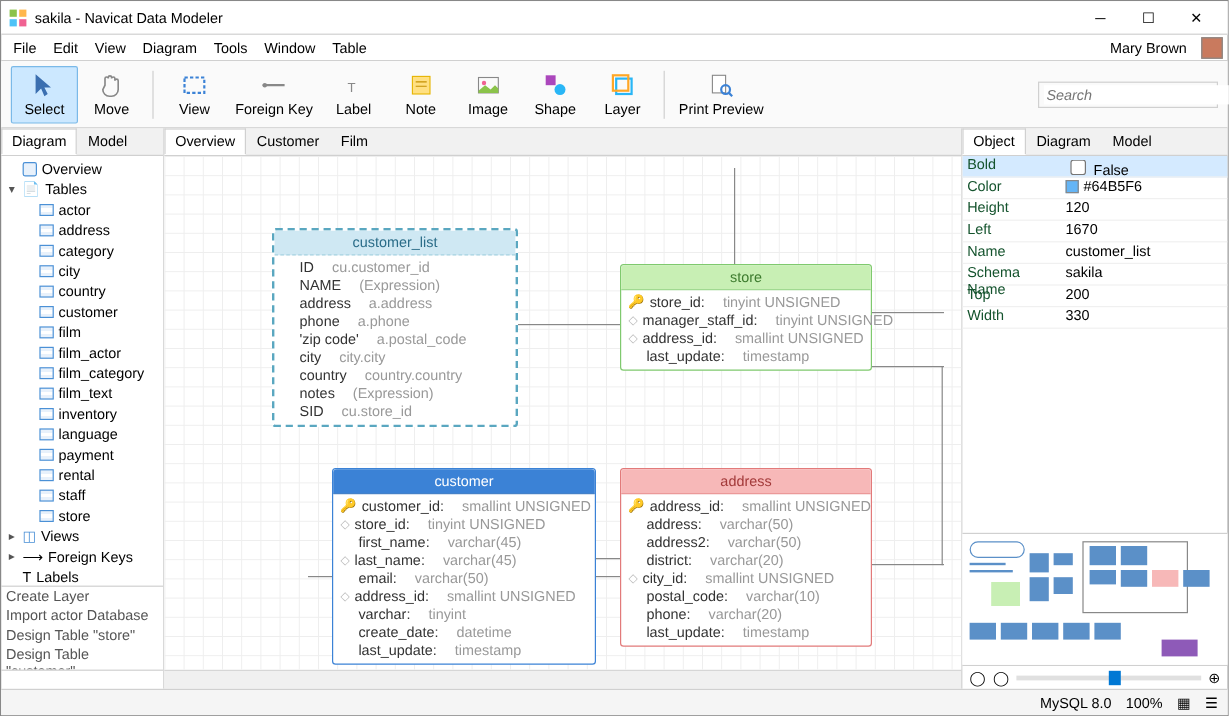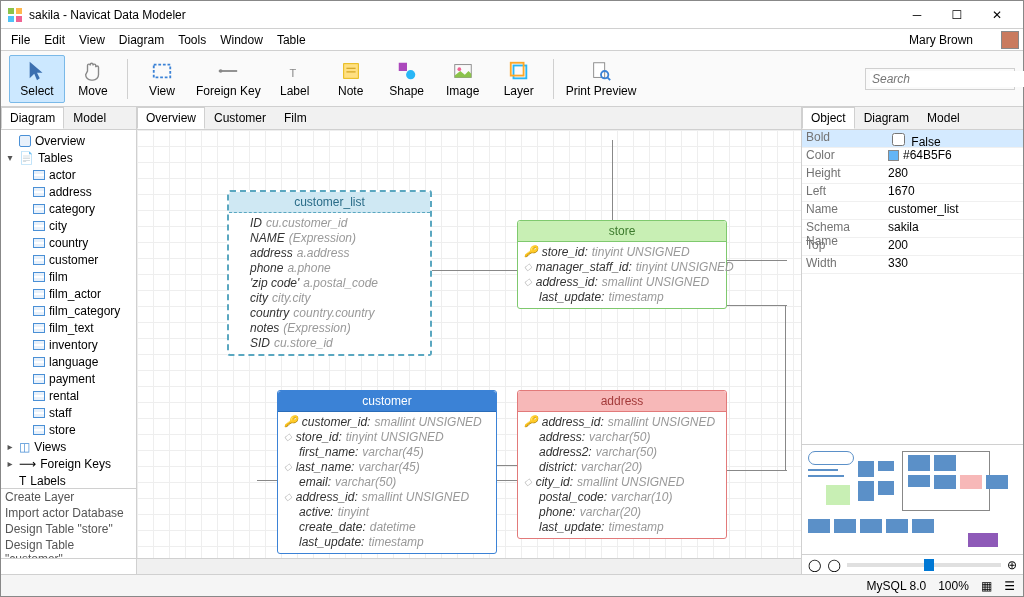--- a/index.html
+++ b/index.html
@@ -6,21 +6,21 @@
 *{box-sizing:border-box;font-family:"Segoe UI",Tahoma,Arial,sans-serif;font-size:12px;}
 html,body{margin:0;height:100%;overflow:hidden;background:#fff;}
 .window{width:1024px;height:597px;display:flex;flex-direction:column;border:1px solid #888;}
 .titlebar{height:28px;display:flex;align-items:center;padding:0 6px;background:#fff;border-bottom:1px solid var(--border);}
 .titlebar .app-icon{width:16px;height:16px;margin-right:6px;}
 .titlebar .title{flex:1;}
 .win-btns{display:flex;gap:0;}
 .win-btn{width:40px;height:28px;display:flex;align-items:center;justify-content:center;cursor:default;}
 .menubar{height:22px;display:flex;align-items:center;padding:0 4px;gap:2px;border-bottom:1px solid var(--border);}
 .menubar span{padding:2px 6px;}
-.menubar .user{margin-left:auto;display:flex;align-items:center;gap:22px;}
+.menubar .user{margin-left:auto;display:flex;align-items:center;gap:6px;}
 .avatar{width:18px;height:18px;background:#c97a5e;border:1px solid #888;}
 .toolbar{height:56px;display:flex;align-items:center;padding:0 8px;gap:0;border-bottom:1px solid var(--border);background:#fafafa;}
 .tool{display:flex;flex-direction:column;align-items:center;justify-content:center;min-width:56px;height:48px;gap:2px;padding:2px 6px;}
 .tool.sel{background:var(--sel);border:1px solid #7ab9e8;border-radius:2px;}
 .tool svg,.tool .ico{width:22px;height:22px;}
 .sep{width:1px;height:40px;background:var(--border);margin:0 6px;}
 .search{margin-left:auto;width:150px;height:22px;border:1px solid var(--border);display:flex;align-items:center;padding:0 4px;color:#888;}
 .search input{border:none;outline:none;flex:1;font-style:italic;color:#888;}
 .body{flex:1;display:flex;min-height:0;}
 .left{width:136px;display:flex;flex-direction:column;border-right:1px solid var(--border);}
@@ -36,38 +36,38 @@
 .dbl-ico{width:12px;height:12px;border:1px solid #4a90d6;border-radius:2px;background:#e8f1fb;}
 .recent{border-top:1px solid var(--border);max-height:70px;overflow:hidden;}
 .recent div{padding:1px 4px;color:#555;}
 .left-scroll{height:16px;border-top:1px solid var(--border);display:flex;}
 .center{flex:1;display:flex;flex-direction:column;min-width:0;}
 .canvas-wrap{flex:1;overflow:auto;position:relative;background:#fff;background-image:linear-gradient(#eee 1px,transparent 1px),linear-gradient(90deg,#eee 1px,transparent 1px);background-size:16px 16px;}
 .canvas{position:relative;width:800px;height:560px;}
 .entity{position:absolute;border-radius:3px;font-size:11px;background:#fff;}
 .entity .ehdr{text-align:center;font-weight:400;padding:3px 4px;border-radius:3px 3px 0 0;}
 .entity .ebody{padding:2px 6px 4px;}
-.erow{display:flex;align-items:center;gap:4px;height:15px;white-space:nowrap;font-style:italic;}
+.erow{display:flex;align-items:center;gap:4px;height:15px;white-space:nowrap;}
 .erow .fn{color:#333;}
-.erow .ft{color:#999;}
+.erow .ft{color:#999;margin-left:11px;}
 .key{color:#e6a700;font-size:11px;}
 .dia{color:#bbb;font-size:10px;}
 .customer_list{left:90px;top:60px;width:205px;border:2px dashed var(--teal);}
 .customer_list .ehdr{background:#cfe8f3;color:#2a6c88;border-bottom:1px dashed var(--teal);}
 .store{left:380px;top:90px;width:210px;border:1px solid #7fc96e;}
 .store .ehdr{background:#c8efb4;color:#3c7a2d;border-bottom:1px solid #7fc96e;}
 .customer{left:140px;top:260px;width:220px;border:1px solid #3b82d6;}
 .customer .ehdr{background:#3b82d6;color:#fff;border-bottom:1px solid #2a6cb8;}
 .address{left:380px;top:260px;width:210px;border:1px solid #e27a7a;}
 .address .ehdr{background:#f7b8b8;color:#a33a3a;border-bottom:1px solid #e27a7a;}
 .connector{position:absolute;background:#888;}
 .right{width:222px;display:flex;flex-direction:column;border-left:1px solid var(--border);}
 .props{flex:1;overflow:auto;}
 .prow{display:flex;height:18px;border-bottom:1px solid #f0f0f0;}
-.prow div:first-child{width:82px;padding-left:4px;color:#737373;}
+.prow div:first-child{width:82px;padding-left:4px;color:#14532d;}
 .prow div:last-child{flex:1;padding-left:4px;}
 .prow.sel{background:#d4eaff;}
 .mini{height:110px;border-top:1px solid var(--border);background:#fff;padding:6px;position:relative;}
 .mm{position:absolute;background:#5b90c8;}
 .zoombar{height:20px;border-top:1px solid var(--border);display:flex;align-items:center;padding:0 6px;gap:6px;}
 .slider{flex:1;height:4px;background:#e0e0e0;position:relative;}
 .slider .thumb{position:absolute;left:50%;top:-4px;width:10px;height:12px;background:#0078d4;}
 .status{height:22px;border-top:1px solid var(--border);display:flex;padding:0 8px;background:#f5f5f5;}
 .status .sp{margin-left:auto;display:flex;gap:12px;align-items:center;}
 .scrollbar-h{height:16px;background:#f0f0f0;border-top:1px solid var(--border);}
@@ -141,32 +141,32 @@
       <div class="tool">
         <svg viewBox="0 0 24 24">
           <rect x="4" y="4" width="16" height="16" fill="#ffe082" stroke="#e6b400"></rect>
           <line x1="7" y1="9" x2="17" y2="9" stroke="#c49000"></line>
           <line x1="7" y1="13" x2="17" y2="13" stroke="#c49000"></line>
         </svg>
         <span>Note</span>
       </div>
       <div class="tool">
         <svg viewBox="0 0 24 24">
-          <rect x="3" y="3" width="9" height="9" fill="#ab47bc"></rect>
-          <circle cx="16" cy="16" r="5" fill="#29b6f6"></circle>
-        </svg>
-        <span>Shape</span>
-      </div>
-      <div class="tool">
-        <svg viewBox="0 0 24 24">
           <rect x="3" y="5" width="18" height="14" fill="none" stroke="#888"></rect>
           <circle cx="8" cy="10" r="2" fill="#f06292"></circle>
           <path d="M3 17 L9 12 L14 16 L18 12 L21 15 V19 H3 Z" fill="#8bc34a"></path>
         </svg>
         <span>Image</span>
+      </div>
+      <div class="tool">
+        <svg viewBox="0 0 24 24">
+          <rect x="3" y="3" width="9" height="9" fill="#ab47bc"></rect>
+          <circle cx="16" cy="16" r="5" fill="#29b6f6"></circle>
+        </svg>
+        <span>Shape</span>
       </div>
       <div class="tool">
         <svg viewBox="0 0 24 24">
           <rect x="6" y="6" width="14" height="14" fill="none" stroke="#29b6f6" stroke-width="2"></rect>
           <rect x="3" y="3" width="14" height="14" fill="none" stroke="#ffa726" stroke-width="2"></rect>
         </svg>
         <span>Layer</span>
       </div>
       <div class="sep"></div>
       <div class="tool">
@@ -407,21 +407,21 @@
                   <span class="fn">email:</span> 
                   <span class="ft">varchar(50)</span>
                 </div>
                 <div class="erow">
                   <span class="dia">◇</span>
                   <span class="fn">address_id:</span> 
                   <span class="ft">smallint UNSIGNED</span>
                 </div>
                 <div class="erow">
                   <span style="width:11px;display:inline-block"></span>
-                  <span class="fn">active:</span> 
+                  <span class="fn">varchar:</span> 
                   <span class="ft">tinyint</span>
                 </div>
                 <div class="erow">
                   <span style="width:11px;display:inline-block"></span>
                   <span class="fn">create_date:</span> 
                   <span class="ft">datetime</span>
                 </div>
                 <div class="erow">
                   <span style="width:11px;display:inline-block"></span>
                   <span class="fn">last_update:</span> 
@@ -489,21 +489,21 @@
           <div class="prow sel">
             <div>Bold</div>
             <div><input type="checkbox" style=""> False</div>
           </div>
           <div class="prow">
             <div>Color</div>
             <div><span style="display:inline-block;width:11px;height:11px;background:#64B5F6;border:1px solid #888;vertical-align:middle;margin-right:4px"></span>#64B5F6</div>
           </div>
           <div class="prow">
             <div>Height</div>
-            <div>280</div>
+            <div>120</div>
           </div>
           <div class="prow">
             <div>Left</div>
             <div>1670</div>
           </div>
           <div class="prow">
             <div>Name</div>
             <div>customer_list</div>
           </div>
           <div class="prow">

